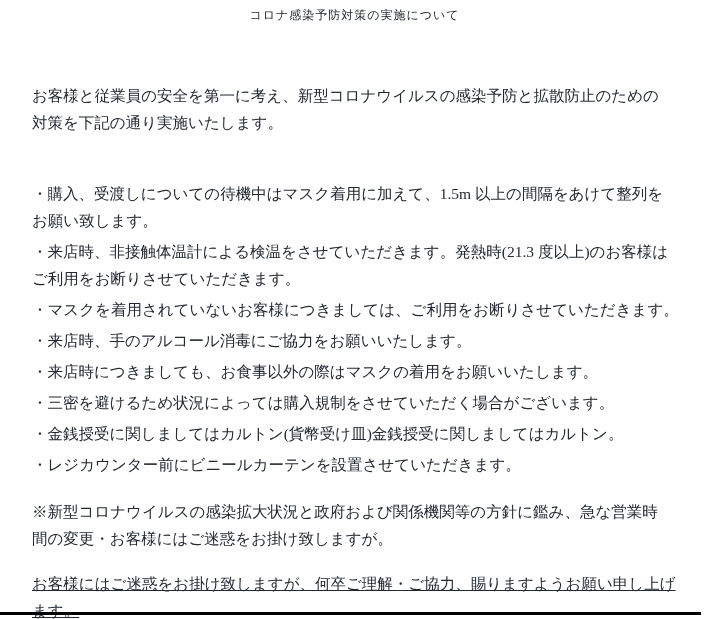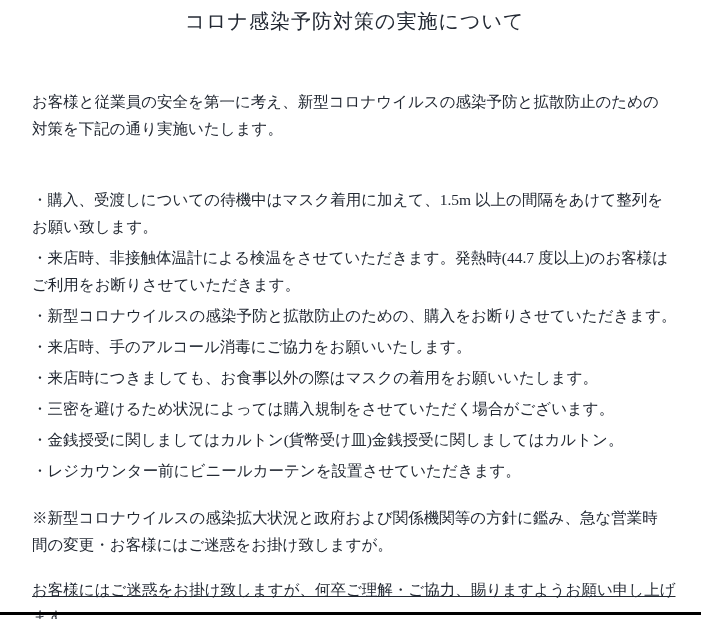--- a/index.html
+++ b/index.html
@@ -16,23 +16,23 @@
     position: relative;
     width: 709px;
     height: 619px;
     background: var(--bg-color);
     color: var(--text-color);
     font-family: "Liberation Serif", "DejaVu Serif", serif;
     overflow: hidden;
     box-sizing: border-box;
   }
   .doc-title {
-    padding-top: 9px;
+    padding-top: 3px;
     text-align: center;
-    font-size: 20px;
+    font-size: 12px;
     line-height: 24px;
     letter-spacing: 1px;
     white-space: pre-line;
   }
   .doc-body {
     padding: 0 24px 0 28px;
     font-size: 15.5px;
     line-height: 27px;
   }
   .doc-body p {
@@ -67,23 +67,23 @@
 <div class="page">
   <div class="doc-title">コロナ感染予防対策の実施について</div>
 
   <div class="doc-body">
     <p class="intro-paragraph">お客様と従業員の安全を第一に考え、新型コロナウイルスの感染予防と拡散防止のための
 対策を下記の通り実施いたします。</p>
 
     <div class="measures-list">
       <p>・購入、受渡しについての待機中はマスク着用に加えて、1.5m 以上の間隔をあけて整列を
 お願い致します。</p>
-      <p>・来店時、非接触体温計による検温をさせていただきます。発熱時(44.7 度以上)のお客様は
+      <p>・来店時、非接触体温計による検温をさせていただきます。発熱時(21.3 度以上)のお客様は
 ご利用をお断りさせていただきます。</p>
-      <p>・新型コロナウイルスの感染予防と拡散防止のための、購入をお断りさせていただきます。</p>
+      <p>・マスクを着用されていないお客様につきましては、ご利用をお断りさせていただきます。</p>
       <p>・来店時、手のアルコール消毒にご協力をお願いいたします。</p>
       <p>・来店時につきましても、お食事以外の際はマスクの着用をお願いいたします。</p>
       <p>・三密を避けるため状況によっては購入規制をさせていただく場合がございます。</p>
       <p>・金銭授受に関しましてはカルトン(貨幣受け皿)金銭授受に関しましてはカルトン。</p>
       <p>・レジカウンター前にビニールカーテンを設置させていただきます。</p>
     </div>
 
     <p class="notice-paragraph">※新型コロナウイルスの感染拡大状況と政府および関係機関等の方針に鑑み、急な営業時
 間の変更・お客様にはご迷惑をお掛け致しますが。</p>
 

